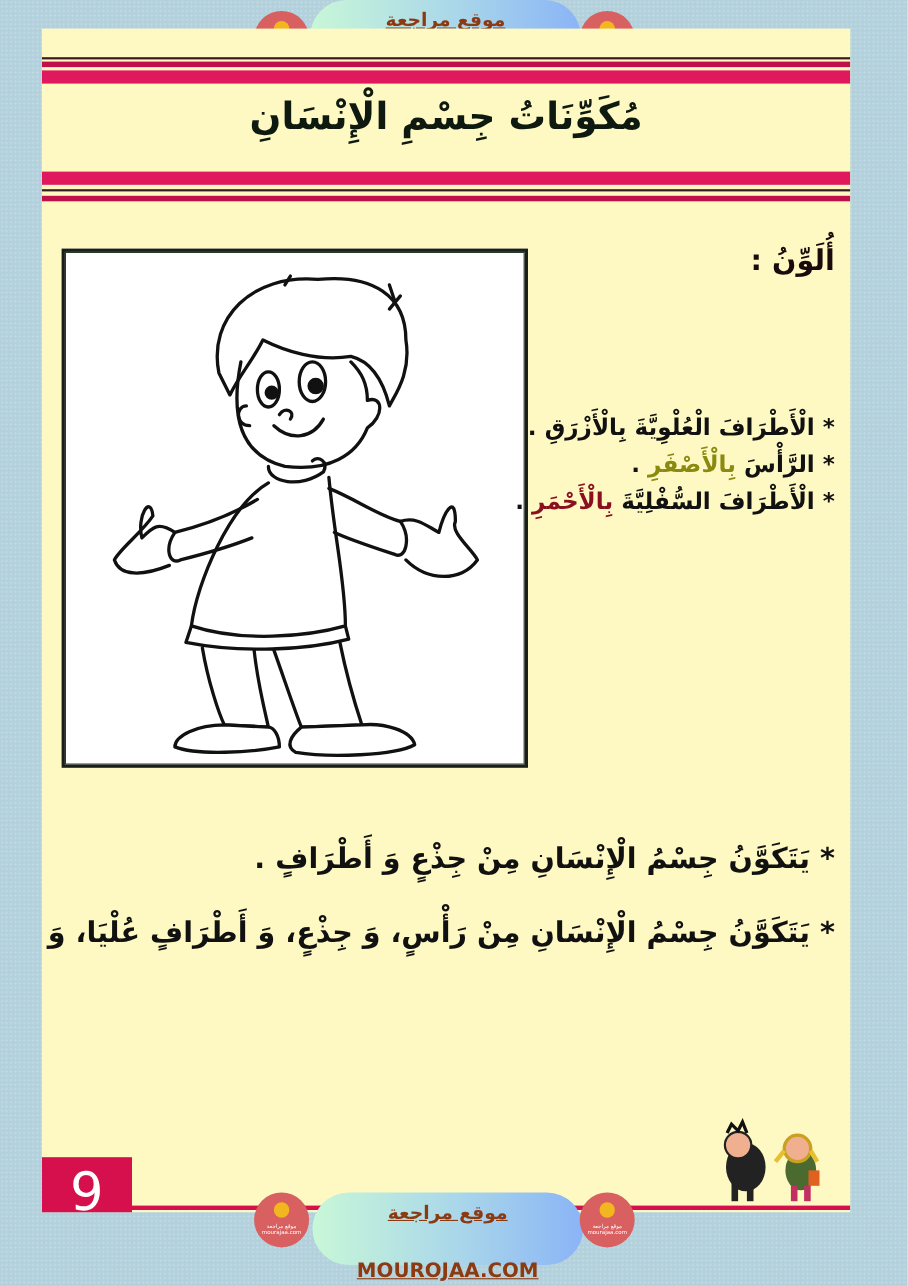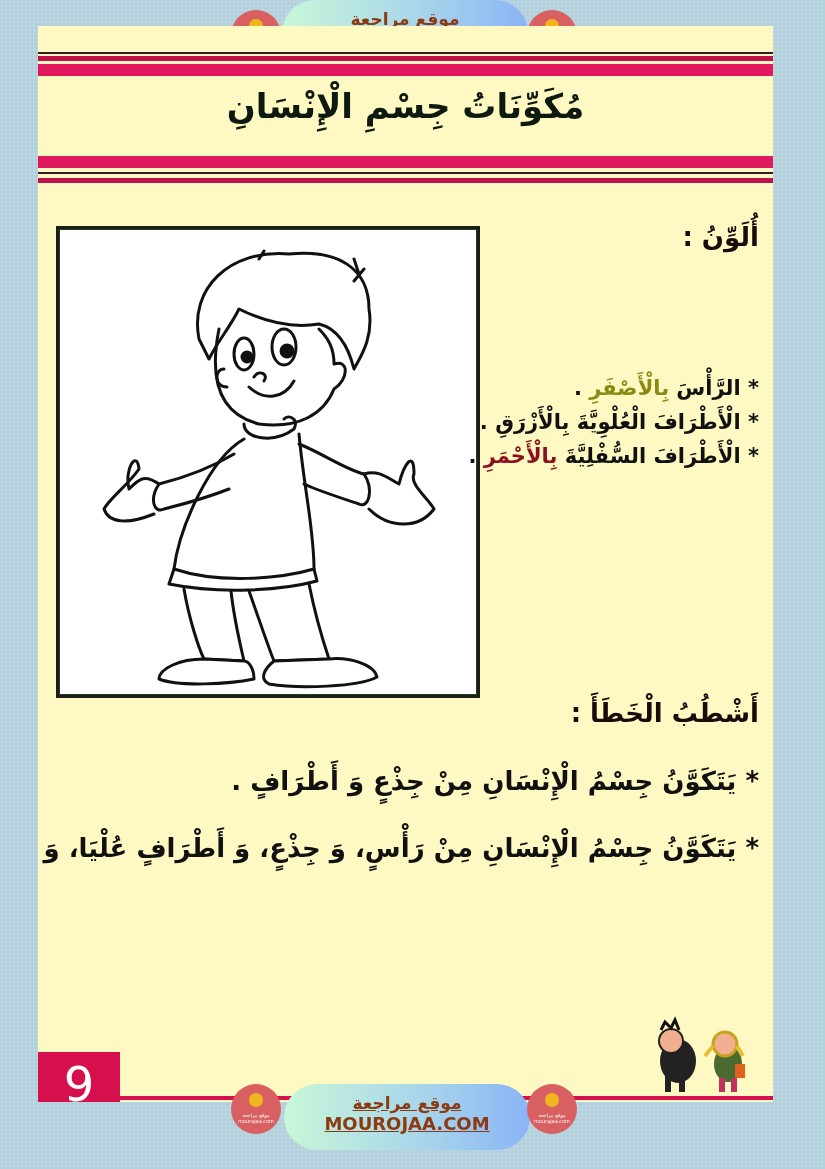--- a/index.html
+++ b/index.html
@@ -56,21 +56,21 @@
   .kids {
     position:absolute; right:10px; top:990px; width:120px; height:80px;
   }
   
   .wm-pill {
     position:absolute; width:246px; height:66px; border-radius:33px;
     background:linear-gradient(90deg,#c8f7d8,#a9d6ea 55%,#8ab4f6);
     text-align:center; color:#8b3a12; font-weight:bold;
   }
   .wm-pill .ar { direction:rtl; font-size:17px; text-decoration:underline; display:block; margin-top:9px; }
-  .wm-pill .en { font-size:18px; text-decoration:underline; display:block; font-family:"DejaVu Sans", sans-serif; }
+  .wm-pill .en { font-size:18px; text-decoration:underline; display:block; font-family:"DejaVu Sans", sans-serif;margin-top:32px; }
   .wm-circle {
     position:absolute; width:50px; height:50px; border-radius:50%;
     background:#d86060;
   }
   .wm-circle .dot {
     position:absolute; left:18px; top:9px; width:14px; height:14px; border-radius:50%;
     background:#f2b61f;
   }
   .wm-circle .txt {
     position:absolute; left:0; right:0; top:28px; font-size:5px; color:#fff; text-align:center; line-height:6px;
@@ -134,26 +134,25 @@
 
       <path d="M125 360 C130 390 140 420 145 430 L185 432 C180 410 175 390 172 362"></path>
       <path d="M190 362 C200 390 210 420 215 432 L270 430 C260 400 255 380 250 355"></path>
 
       <path d="M145 430 C120 430 100 440 100 450 C120 458 170 455 195 450 C195 440 190 432 185 432 Z" fill="#fff"></path>
       <path d="M215 432 C205 440 200 450 210 455 C240 460 300 458 318 448 C315 435 290 428 270 430 Z" fill="#fff"></path>
     </svg>
   </div>
 
   <div class="color-list">
+    <div><span>* الْأَطْرَافَ الْعُلْوِيَّةَ </span><span>بِالْأَزْرَقِ</span><span> .</span></div>
     <div><span>* الرَّأْسَ </span><span class="c-yellow">بِالْأَصْفَرِ</span><span> .</span></div>
-    <div><span>* الْأَطْرَافَ الْعُلْوِيَّةَ </span><span>بِالْأَزْرَقِ</span><span> .</span></div>
     <div><span>* الْأَطْرَافَ السُّفْلِيَّةَ </span><span class="c-red">بِالْأَحْمَرِ</span><span> .</span></div>
   </div>
 
-  <div class="section-head" style="top:672px;">أَشْطُبُ الْخَطَأَ :</div>
 
   <div class="cross-list">
     <div>* يَتَكَوَّنُ جِسْمُ الْإِنْسَانِ مِنْ جِذْعٍ وَ أَطْرَافٍ .</div>
     <div>* يَتَكَوَّنُ جِسْمُ الْإِنْسَانِ مِنْ رَأْسٍ، وَ جِذْعٍ، وَ أَطْرَافٍ عُلْيَا، وَ أَطْرَافٍ سُفْلَى .</div>
   </div>
 
   <div class="page-num">9</div>
   <div class="bottom-line"></div>
   <svg class="kids" viewBox="0 0 120 80">
     <ellipse cx="35" cy="45" rx="18" ry="22" fill="#222"></ellipse>

